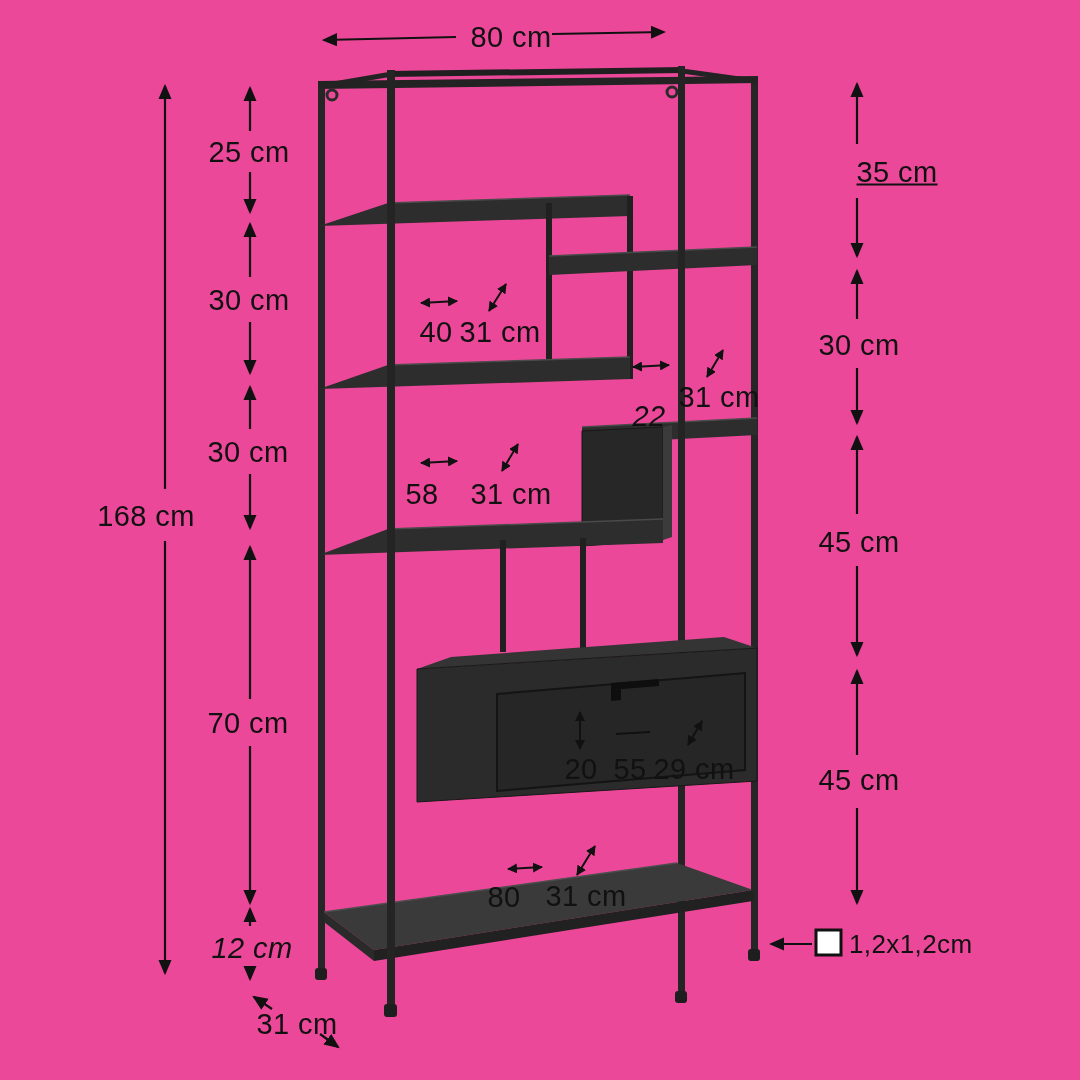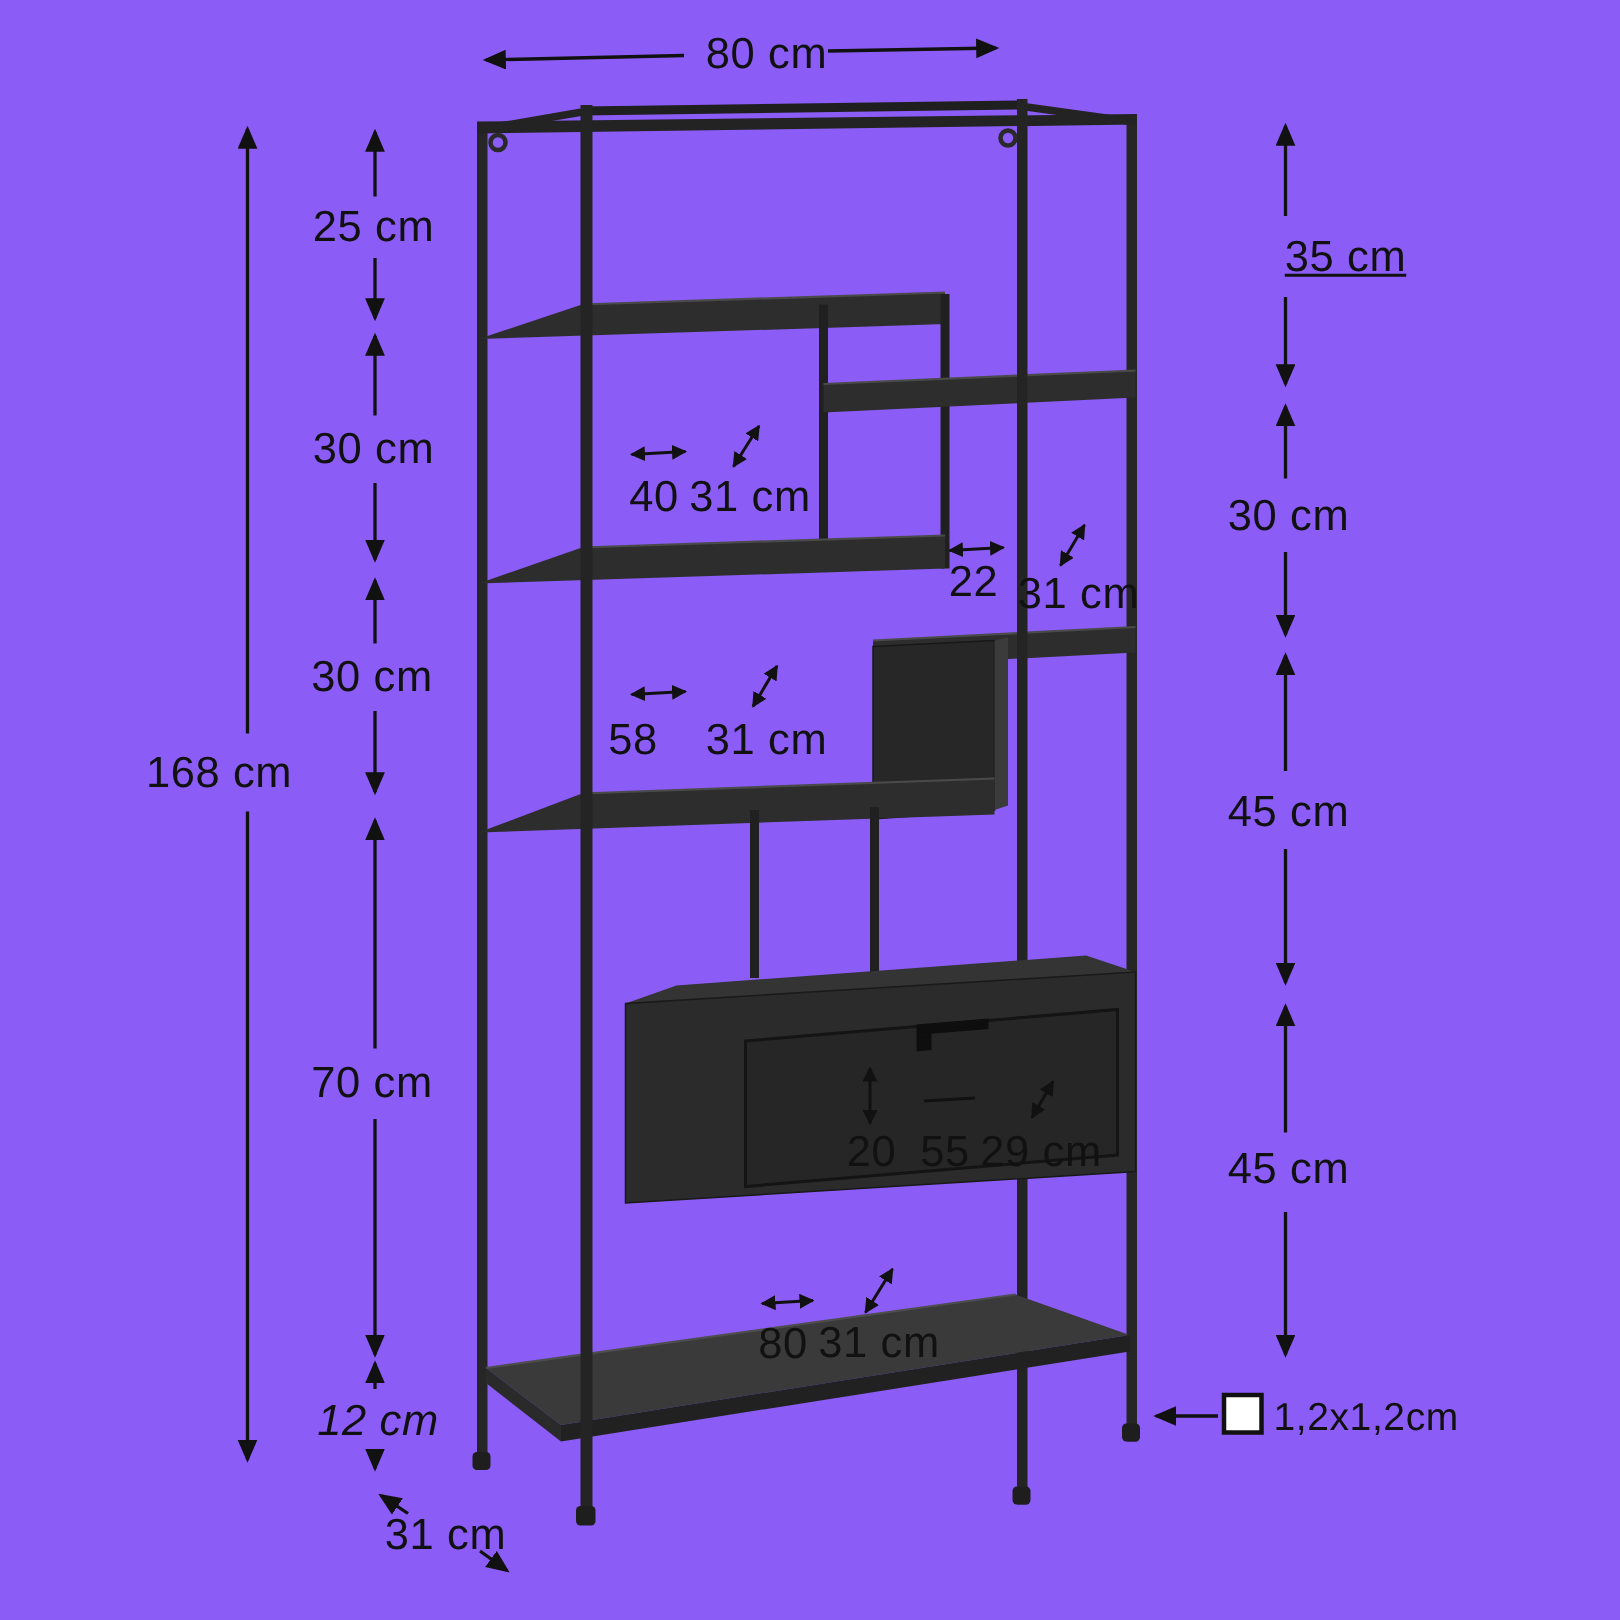--- a/index.html
+++ b/index.html
@@ -1,16 +1,16 @@
 <!DOCTYPE html>
 <html><head>
 <meta charset="utf-8">
 <style>
   html,body{margin:0;padding:0;background:#fff;}
-  .canvas{position:relative;width:1080px;height:1080px;background:#8b5cf6;overflow:hidden;
+  .canvas{position:relative;width:1080px;height:1080px;background:#ec4899;overflow:hidden;
           font-family:"Liberation Sans",sans-serif;color:#111;}
   svg{position:absolute;left:0;top:0;}
   .lbl{position:absolute;transform:translate(-50%,-50%);font-size:29px;letter-spacing:.4px;
        white-space:nowrap;color:#111;line-height:1;}
   .lbl-left{position:absolute;transform:translate(0,-50%);font-size:26px;letter-spacing:.4px;
        white-space:nowrap;color:#111;line-height:1;}
 </style>
 </head>
 <body>
 
@@ -142,29 +142,29 @@
   <div class="lbl" style="left:146px;top:516px;">168 cm</div>
 
   <div class="lbl" style="left:897px;top:172px;text-decoration:underline;">35 cm</div>
   <div class="lbl" style="left:859px;top:345px;">30 cm</div>
   <div class="lbl" style="left:859px;top:542px;">45 cm</div>
   <div class="lbl" style="left:859px;top:780px;">45 cm</div>
 
   <div class="lbl" style="left:436px;top:332px;">40</div>
   <div class="lbl" style="left:500px;top:332px;">31 cm</div>
 
-  <div class="lbl" style="left:649px;top:389px;">22</div>
+  <div class="lbl" style="left:649px;top:416px;font-style:italic;">22</div>
   <div class="lbl" style="left:719px;top:397px;">31 cm</div>
 
   <div class="lbl" style="left:422px;top:494px;">58</div>
   <div class="lbl" style="left:511px;top:494px;">31 cm</div>
 
   <div class="lbl" style="left:581px;top:769px;">20</div>
   <div class="lbl" style="left:630px;top:769px;">55</div>
   <div class="lbl" style="left:694px;top:769px;text-align:right;">29 cm</div>
 
-  <div class="lbl" style="left:522px;top:897px;text-align:right;">80</div>
+  <div class="lbl" style="left:504px;top:897px;text-align:right;">80</div>
   <div class="lbl" style="left:586px;top:896px;">31 cm</div>
 
   <div class="lbl" style="left:297px;top:1024px;">31 cm</div>
   <div class="lbl-left" style="left:849px;top:944px;">1,2x1,2cm</div>
 
 </div>
 
 </body></html>

